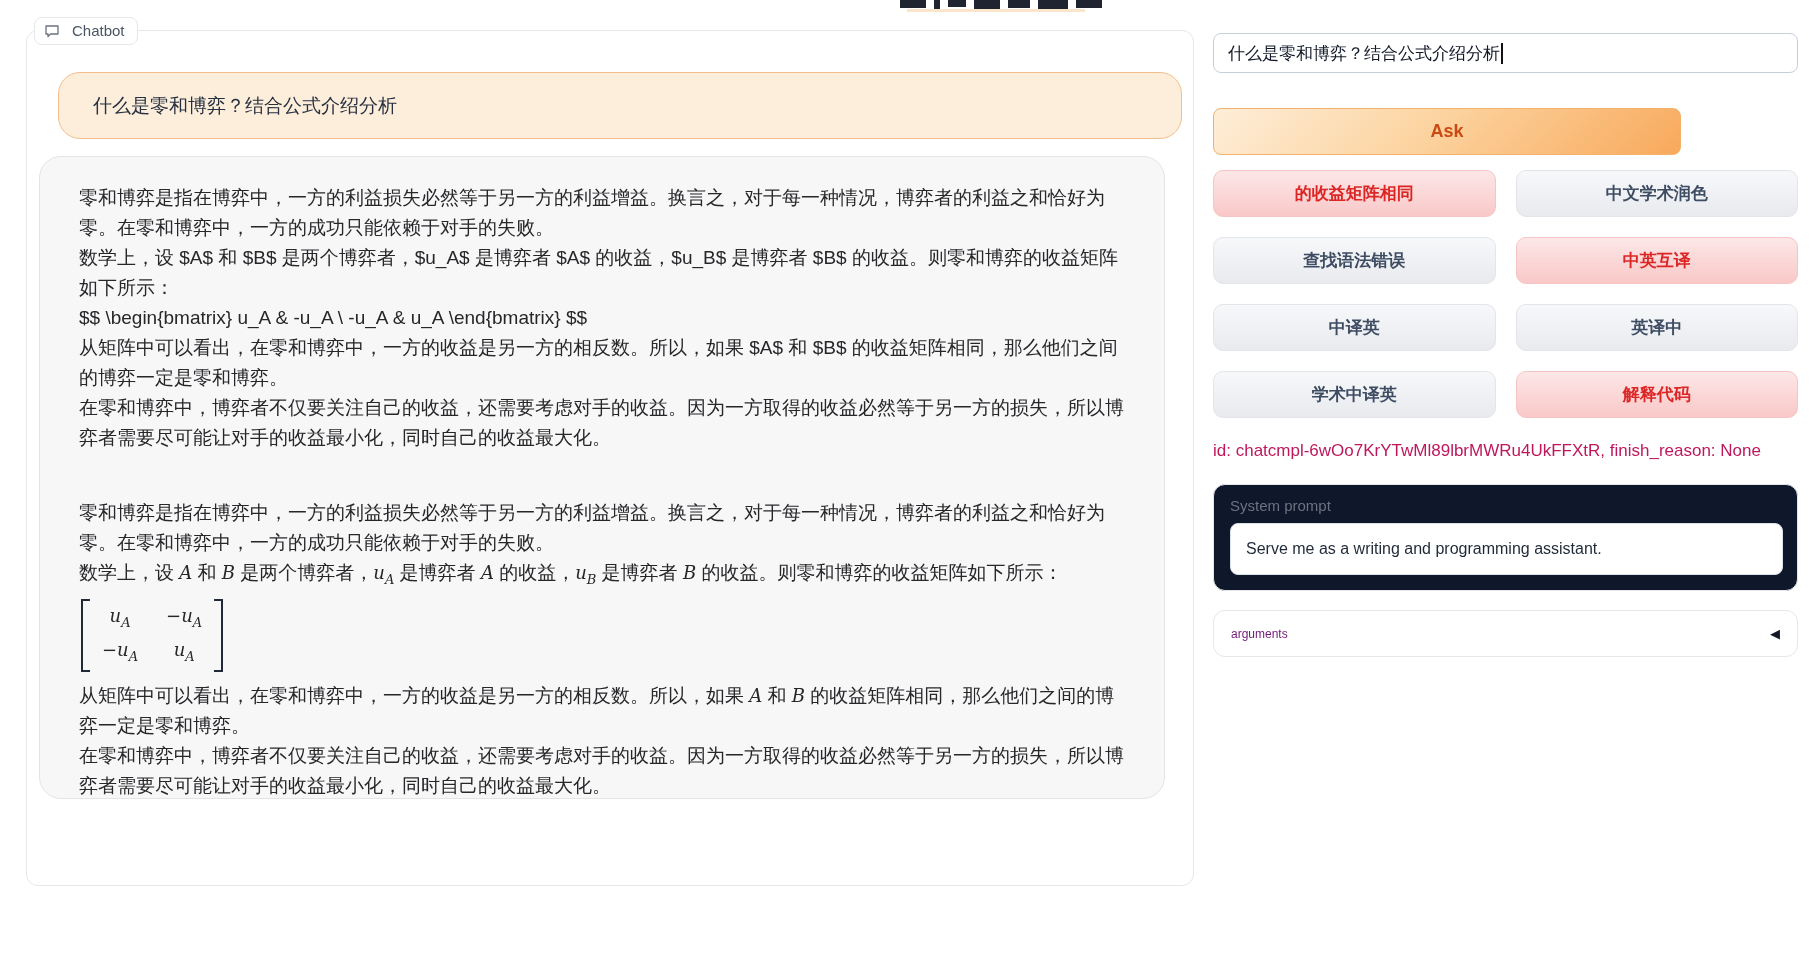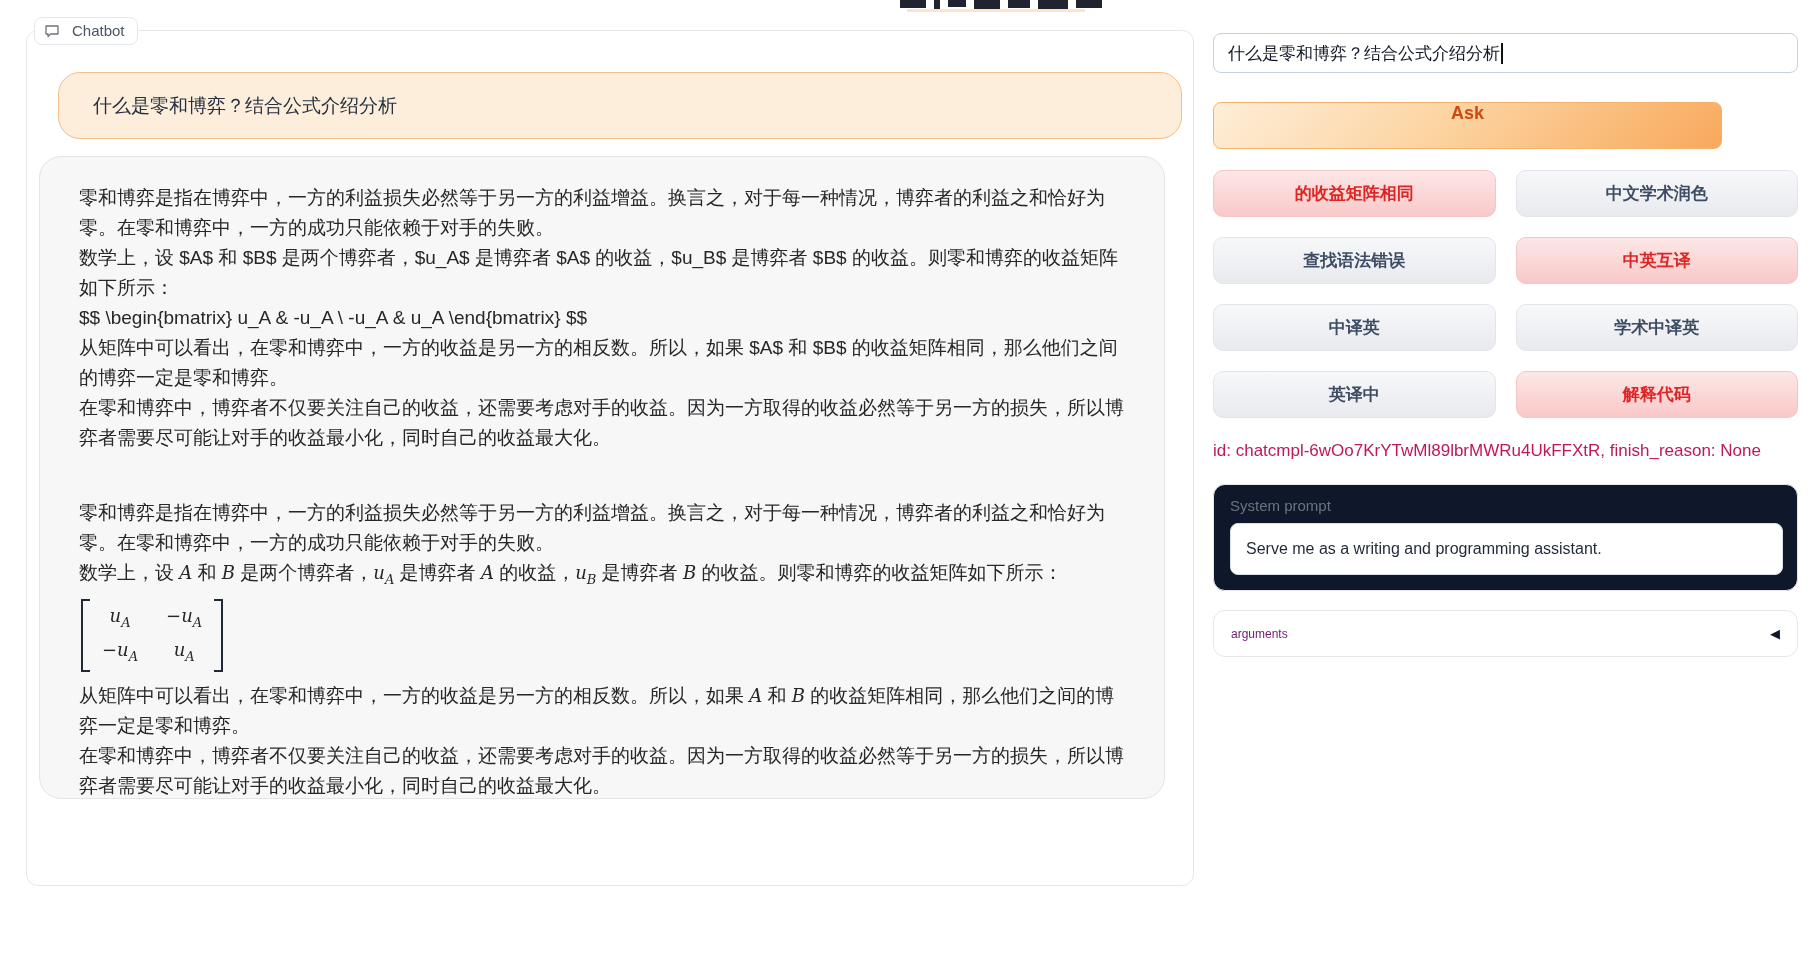--- a/index.html
+++ b/index.html
@@ -33,24 +33,24 @@
   .matrix .bracket.right { border-left: none; }
   .matrix .cells { display: grid; grid-template-columns: auto auto; column-gap: 28px; row-gap: 0;
     padding: 3px 12px; }
   .matrix .cell { text-align: center; line-height: 27px; }
 
   
   .question-box { position: absolute; left: 1213px; top: 33px; width: 585px; height: 40px;
     background: #fff; border: 1px solid #c6d0dd; border-radius: 8px;
     display: flex; align-items: center; padding: 0 14px; font-size: 17px; color: #111827; }
   .caret { display: inline-block; width: 2px; height: 21px; background: #111; margin-left: 1px; }
-  .ask-btn { position: absolute; left: 1213px; top: 102px; width: 509px; height: 47px;
+  .ask-btn { position: absolute; left: 1213px; top: 108px; width: 468px; height: 47px;
     border: 1px solid #f3b26b; border-radius: 8px; cursor: pointer;
     background: linear-gradient(135deg, #feeed9 0%, #fcd4a1 45%, #f8a95c 100%);
-    display: flex; align-items: flex-start; justify-content: center;
+    display: flex; align-items: center; justify-content: center;
     font-size: 18px; font-weight: 700; color: #cb4a14; }
   .btn-grid { position: absolute; left: 1213px; top: 170px; width: 585px;
     display: grid; grid-template-columns: 1fr 1fr; column-gap: 20px; row-gap: 20px; }
   .qbtn { height: 47px; border-radius: 10px; display: flex; align-items: center; justify-content: center;
     font-size: 17px; font-weight: 700; cursor: pointer; }
   .qbtn.gray { background: linear-gradient(180deg, #f7f8fa 0%, #e8eaee 100%);
     border: 1px solid #e2e5ea; color: #3d4c63; }
   .qbtn.pink { background: linear-gradient(180deg, #fde7e7 0%, #f9c8c8 100%);
     border: 1px solid #f6c4c4; color: #dc2626; }
   .status-line { position: absolute; left: 1213px; top: 441px; width: 585px;
@@ -134,22 +134,22 @@
 <div class="ask-btn">
   <span>Ask</span>
 </div>
 
 <div class="btn-grid">
   <div class="qbtn pink">的收益矩阵相同</div>
   <div class="qbtn gray">中文学术润色</div>
   <div class="qbtn gray">查找语法错误</div>
   <div class="qbtn pink">中英互译</div>
   <div class="qbtn gray">中译英</div>
+  <div class="qbtn gray">英译中</div>
   <div class="qbtn gray">学术中译英</div>
-  <div class="qbtn gray">英译中</div>
   <div class="qbtn pink">解释代码</div>
 </div>
 
 <div class="status-line">id: chatcmpl-6wOo7KrYTwMl89lbrMWRu4UkFFXtR, finish_reason: None</div>
 
 <div class="sysprompt-card">
   <div class="sysprompt-label">System prompt</div>
   <div class="sysprompt-input">
     <span>Serve me as a writing and programming assistant.</span>
   </div>

